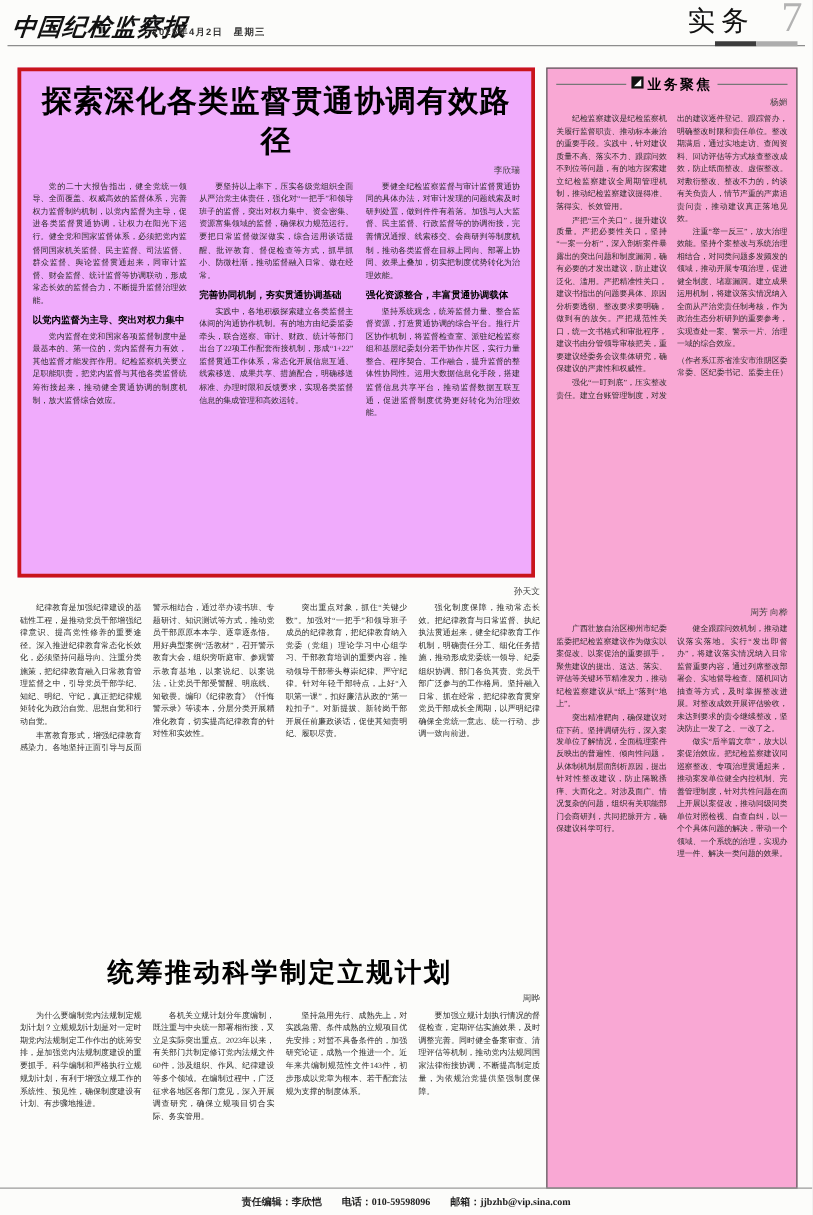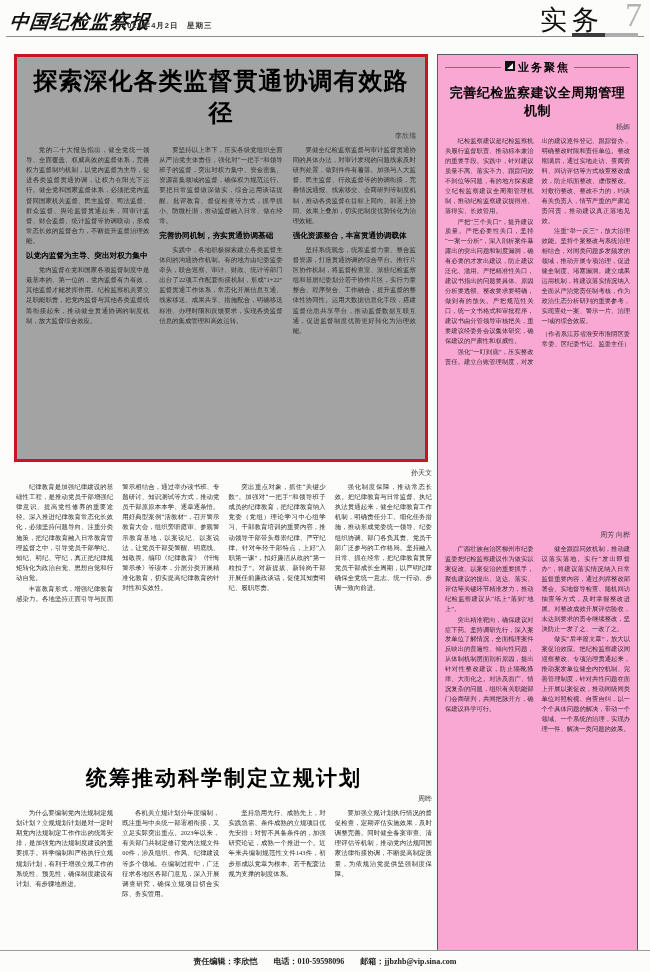--- a/index.html
+++ b/index.html
@@ -3,34 +3,34 @@
 <meta charset="utf-8">
 <style>
   html,body{margin:0;padding:0;background:#e9e9e7;}
   #page{position:relative;width:650px;height:972px;background:#fcfcfa;overflow:hidden;
         font-family:"Liberation Serif","DejaVu Serif",serif;color:#222;margin:0 auto;}
   
   .logo{position:absolute;left:10px;top:9px;font-size:19px;font-weight:bold;font-style:italic;
         letter-spacing:1px;transform:skewX(-6deg);color:#111;}
   .dateline{position:absolute;left:122px;top:21px;font-size:7.5px;font-weight:bold;color:#333;
         font-family:"Liberation Sans","DejaVu Sans",sans-serif;letter-spacing:1px;}
-  .section-title{position:absolute;right:46px;top:2px;font-size:27px;letter-spacing:5px;color:#111;}
+  .section-title{position:absolute;right:46px;top:2px;font-size:22px;letter-spacing:5px;color:#111;}
   .page-number{position:absolute;right:8px;top:-4px;font-size:34px;color:#b3b3b3;}
   .head-rule{position:absolute;left:6px;top:36px;width:638px;height:1px;background:#8d8d8d;}
   .bar-dark{position:absolute;left:572px;top:33px;width:33px;height:4px;background:#3c3c3c;}
   .bar-gray{position:absolute;left:605px;top:33px;width:33px;height:4px;background:#adadad;}
   
   .bodytxt{font-size:6.4px;line-height:1.58;text-align:justify;color:#2b2b2b;
            word-break:break-all;overflow:hidden;}
   .bodytxt p{margin:0 0 1px;text-indent:2em;}
   .bodytxt .blk-h{font-weight:bold;font-size:7.6px;margin:4px 0 3px;text-indent:0;color:#000;}
   .bodytxt .blk-a{text-indent:0;text-align:right;margin-top:3px;}
   
   .main-art{position:absolute;left:14px;top:54px;width:414px;height:408px;box-sizing:border-box;
-            border:3px solid #c9151b;padding:5px 9px 4px;background:#a3a3a3;}
+            border:3px solid #c9151b;padding:5px 9px 4px;background:#f0abfc;}
   .main-art h1{margin:3px 0 1px;font-size:24px;font-weight:900;text-align:center;letter-spacing:1px;color:#000;}
   .byline{font-size:7px;color:#444;text-align:right;margin:2px 0 4px;}
   .main-body{height:336px;column-count:3;column-gap:10px;}
   
   .art2{position:absolute;left:16px;top:466px;width:416px;}
   .art3{position:absolute;left:16px;top:756px;width:416px;}
   .art2 h2,.art3 h2{margin:8px 0 1px;font-size:21px;font-weight:900;text-align:center;letter-spacing:2px;color:#000;}
   .art2 .bodytxt{height:222px;column-count:4;column-gap:9px;}
   .art3 .bodytxt{height:126px;column-count:4;column-gap:9px;}
   
@@ -102,21 +102,20 @@
     <div class="sec-label">
       <span class="txt">
         <span class="sec-icon"><svg width="10" height="10" viewBox="0 0 10 10">
               <rect width="10" height="10" fill="#111"></rect>
               <path d="M2.2 8 L8 2.2 L8 8 Z" fill="#fff"></path>
             </svg></span><span>业务聚焦</span>
       </span>
     </div>
 
     <div class="sb-art">
-      <h2>完善纪检监察建议全周期管理机制</h2>
       <div class="byline">杨媚</div>
       <div class="bodytxt sb-bodyA">
           <p>纪检监察建议是纪检监察机关履行监督职责、推动标本兼治的重要手段。实践中，针对建议质量不高、落实不力、跟踪问效不到位等问题，有的地方探索建立纪检监察建议全周期管理机制，推动纪检监察建议提得准、落得实、长效管用。</p>
           <p>严把“三个关口”，提升建议质量。严把必要性关口，坚持“一案一分析”，深入剖析案件暴露出的突出问题和制度漏洞，确有必要的才发出建议，防止建议泛化、滥用。严把精准性关口，建议书指出的问题要具体、原因分析要透彻、整改要求要明确，做到有的放矢。严把规范性关口，统一文书格式和审批程序，建议书由分管领导审核把关，重要建议经委务会议集体研究，确保建议的严肃性和权威性。</p>
           <p>强化“一盯到底”，压实整改责任。建立台账管理制度，对发出的建议逐件登记、跟踪督办，明确整改时限和责任单位。整改期满后，通过实地走访、查阅资料、回访评估等方式核查整改成效，防止纸面整改、虚假整改。对敷衍整改、整改不力的，约谈有关负责人，情节严重的严肃追责问责，推动建议真正落地见效。</p>
           <p>注重“举一反三”，放大治理效能。坚持个案整改与系统治理相结合，对同类问题多发频发的领域，推动开展专项治理，促进健全制度、堵塞漏洞。建立成果运用机制，将建议落实情况纳入全面从严治党责任制考核，作为政治生态分析研判的重要参考，实现查处一案、警示一片、治理一域的综合效应。</p>
           <p class="blk-a">（作者系江苏省淮安市淮阴区委常委、区纪委书记、监委主任）</p>
         </div>
     </div>
 

